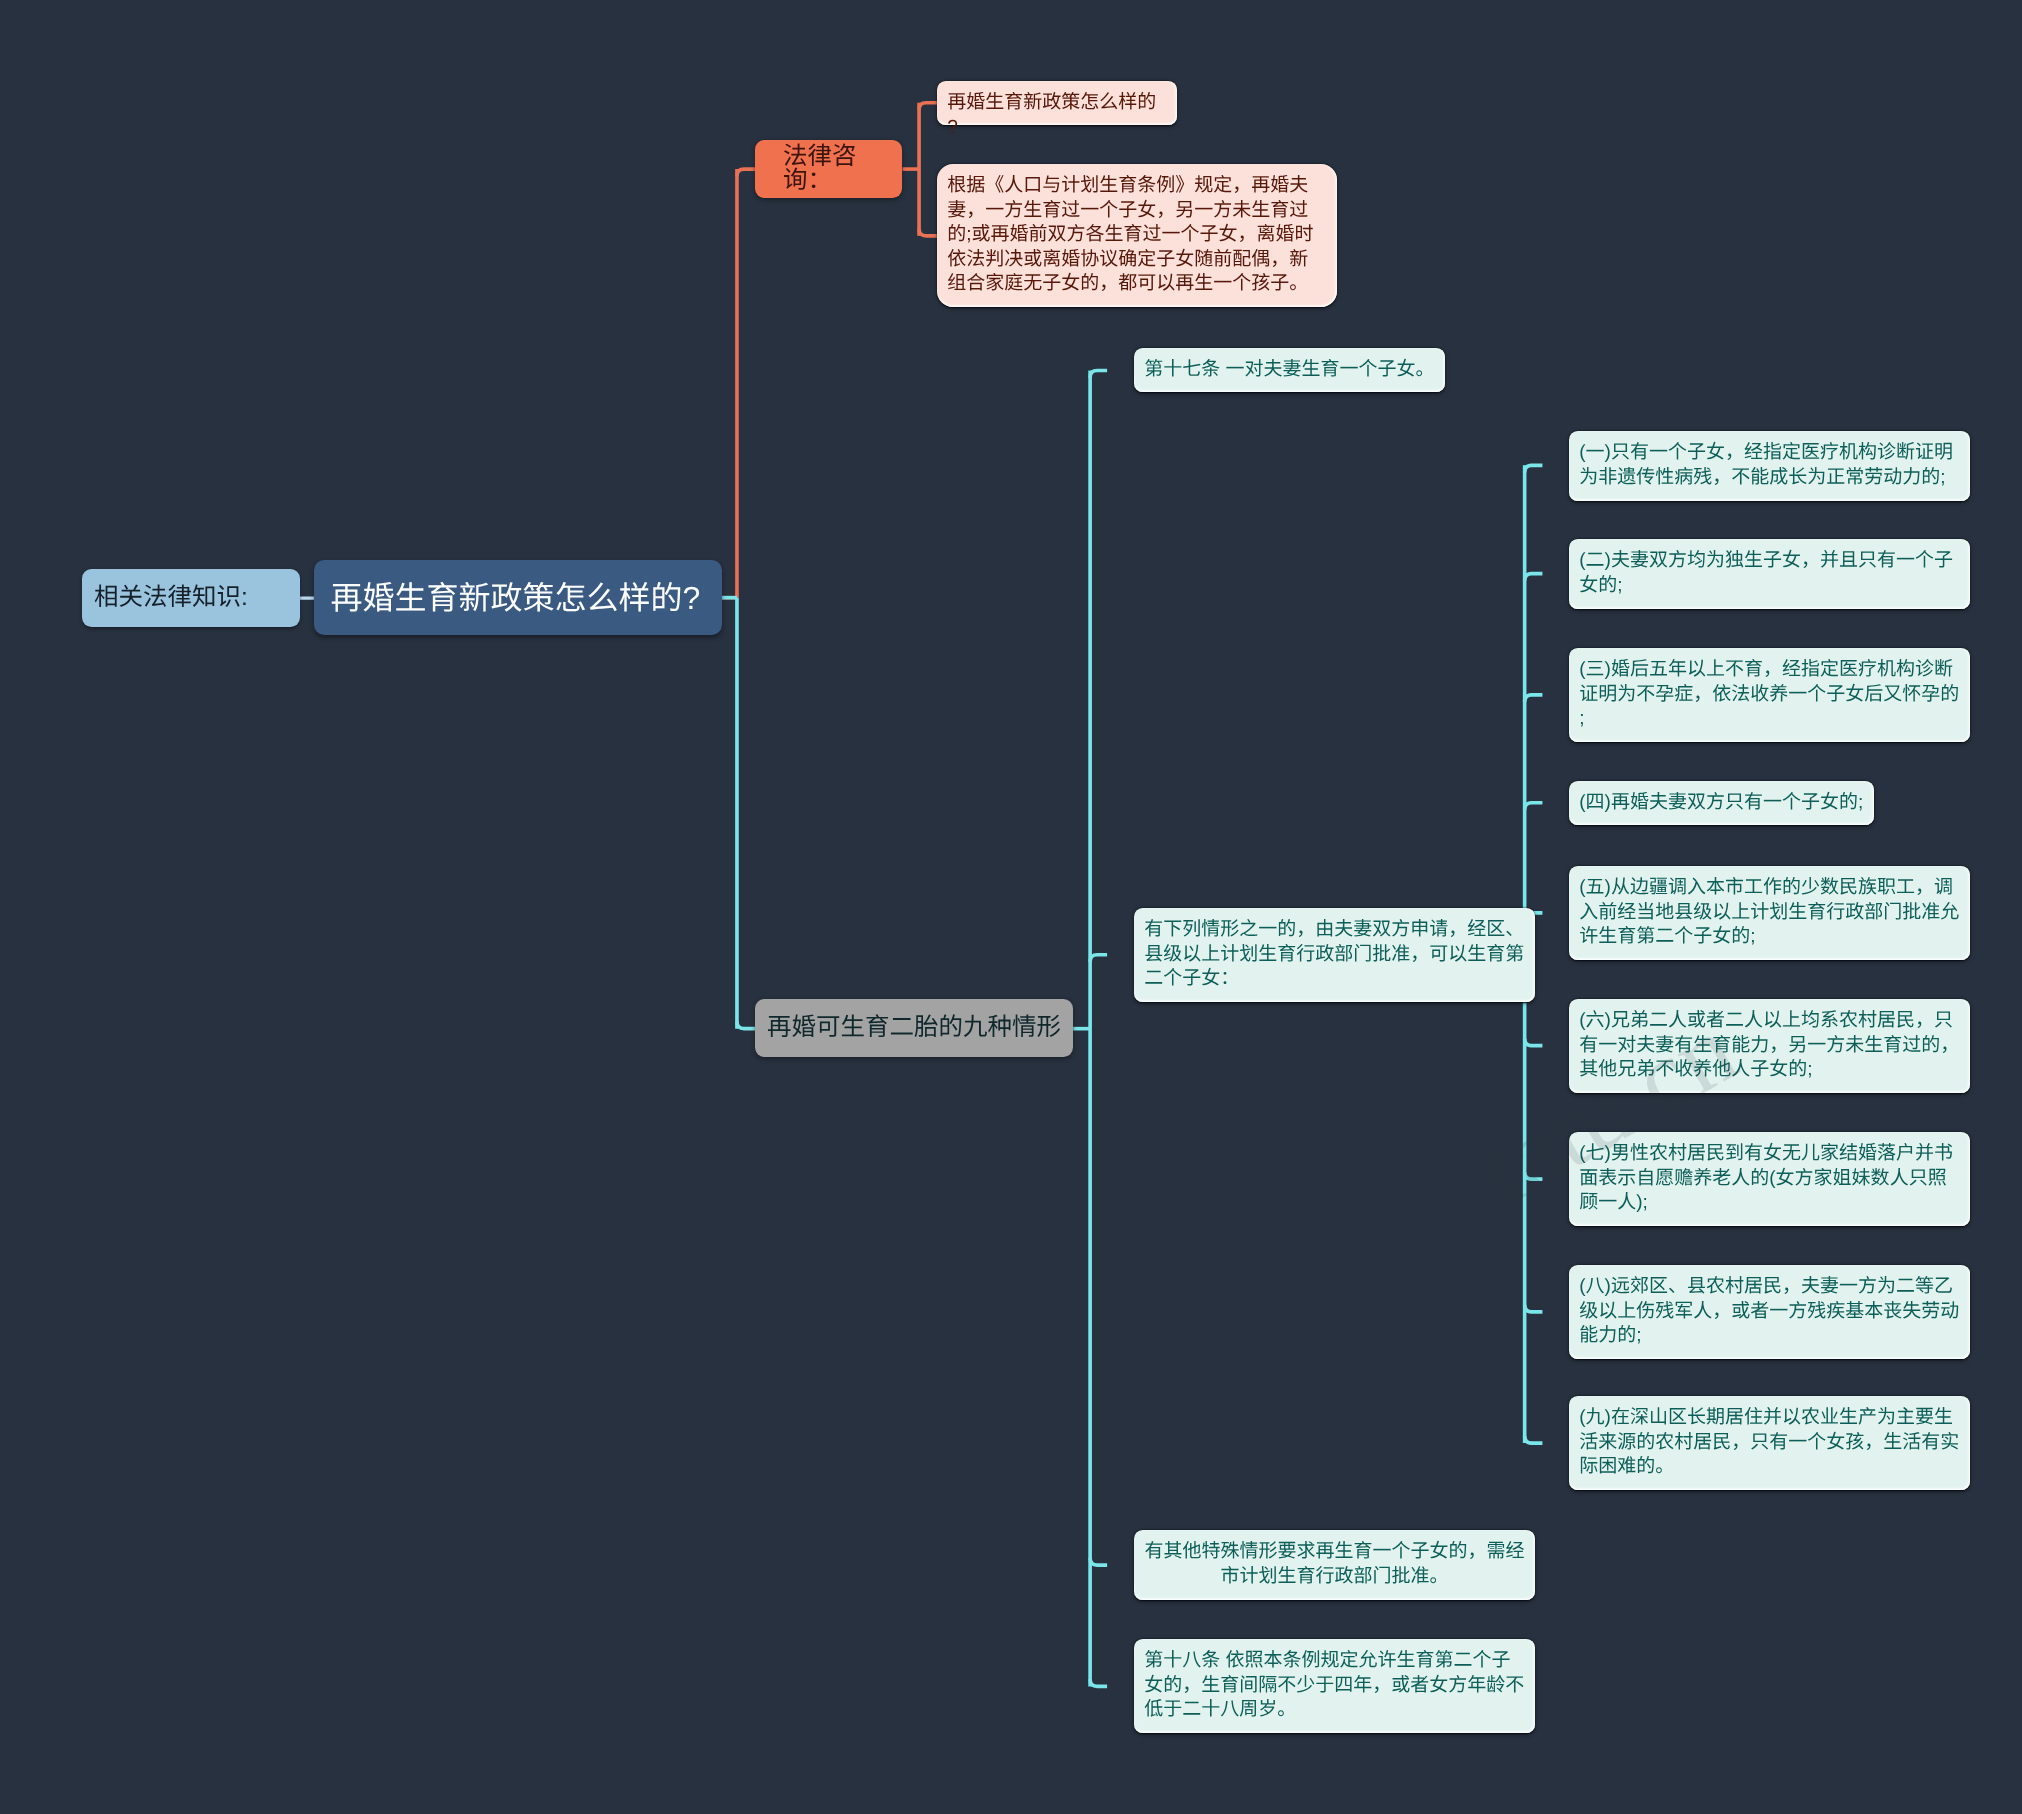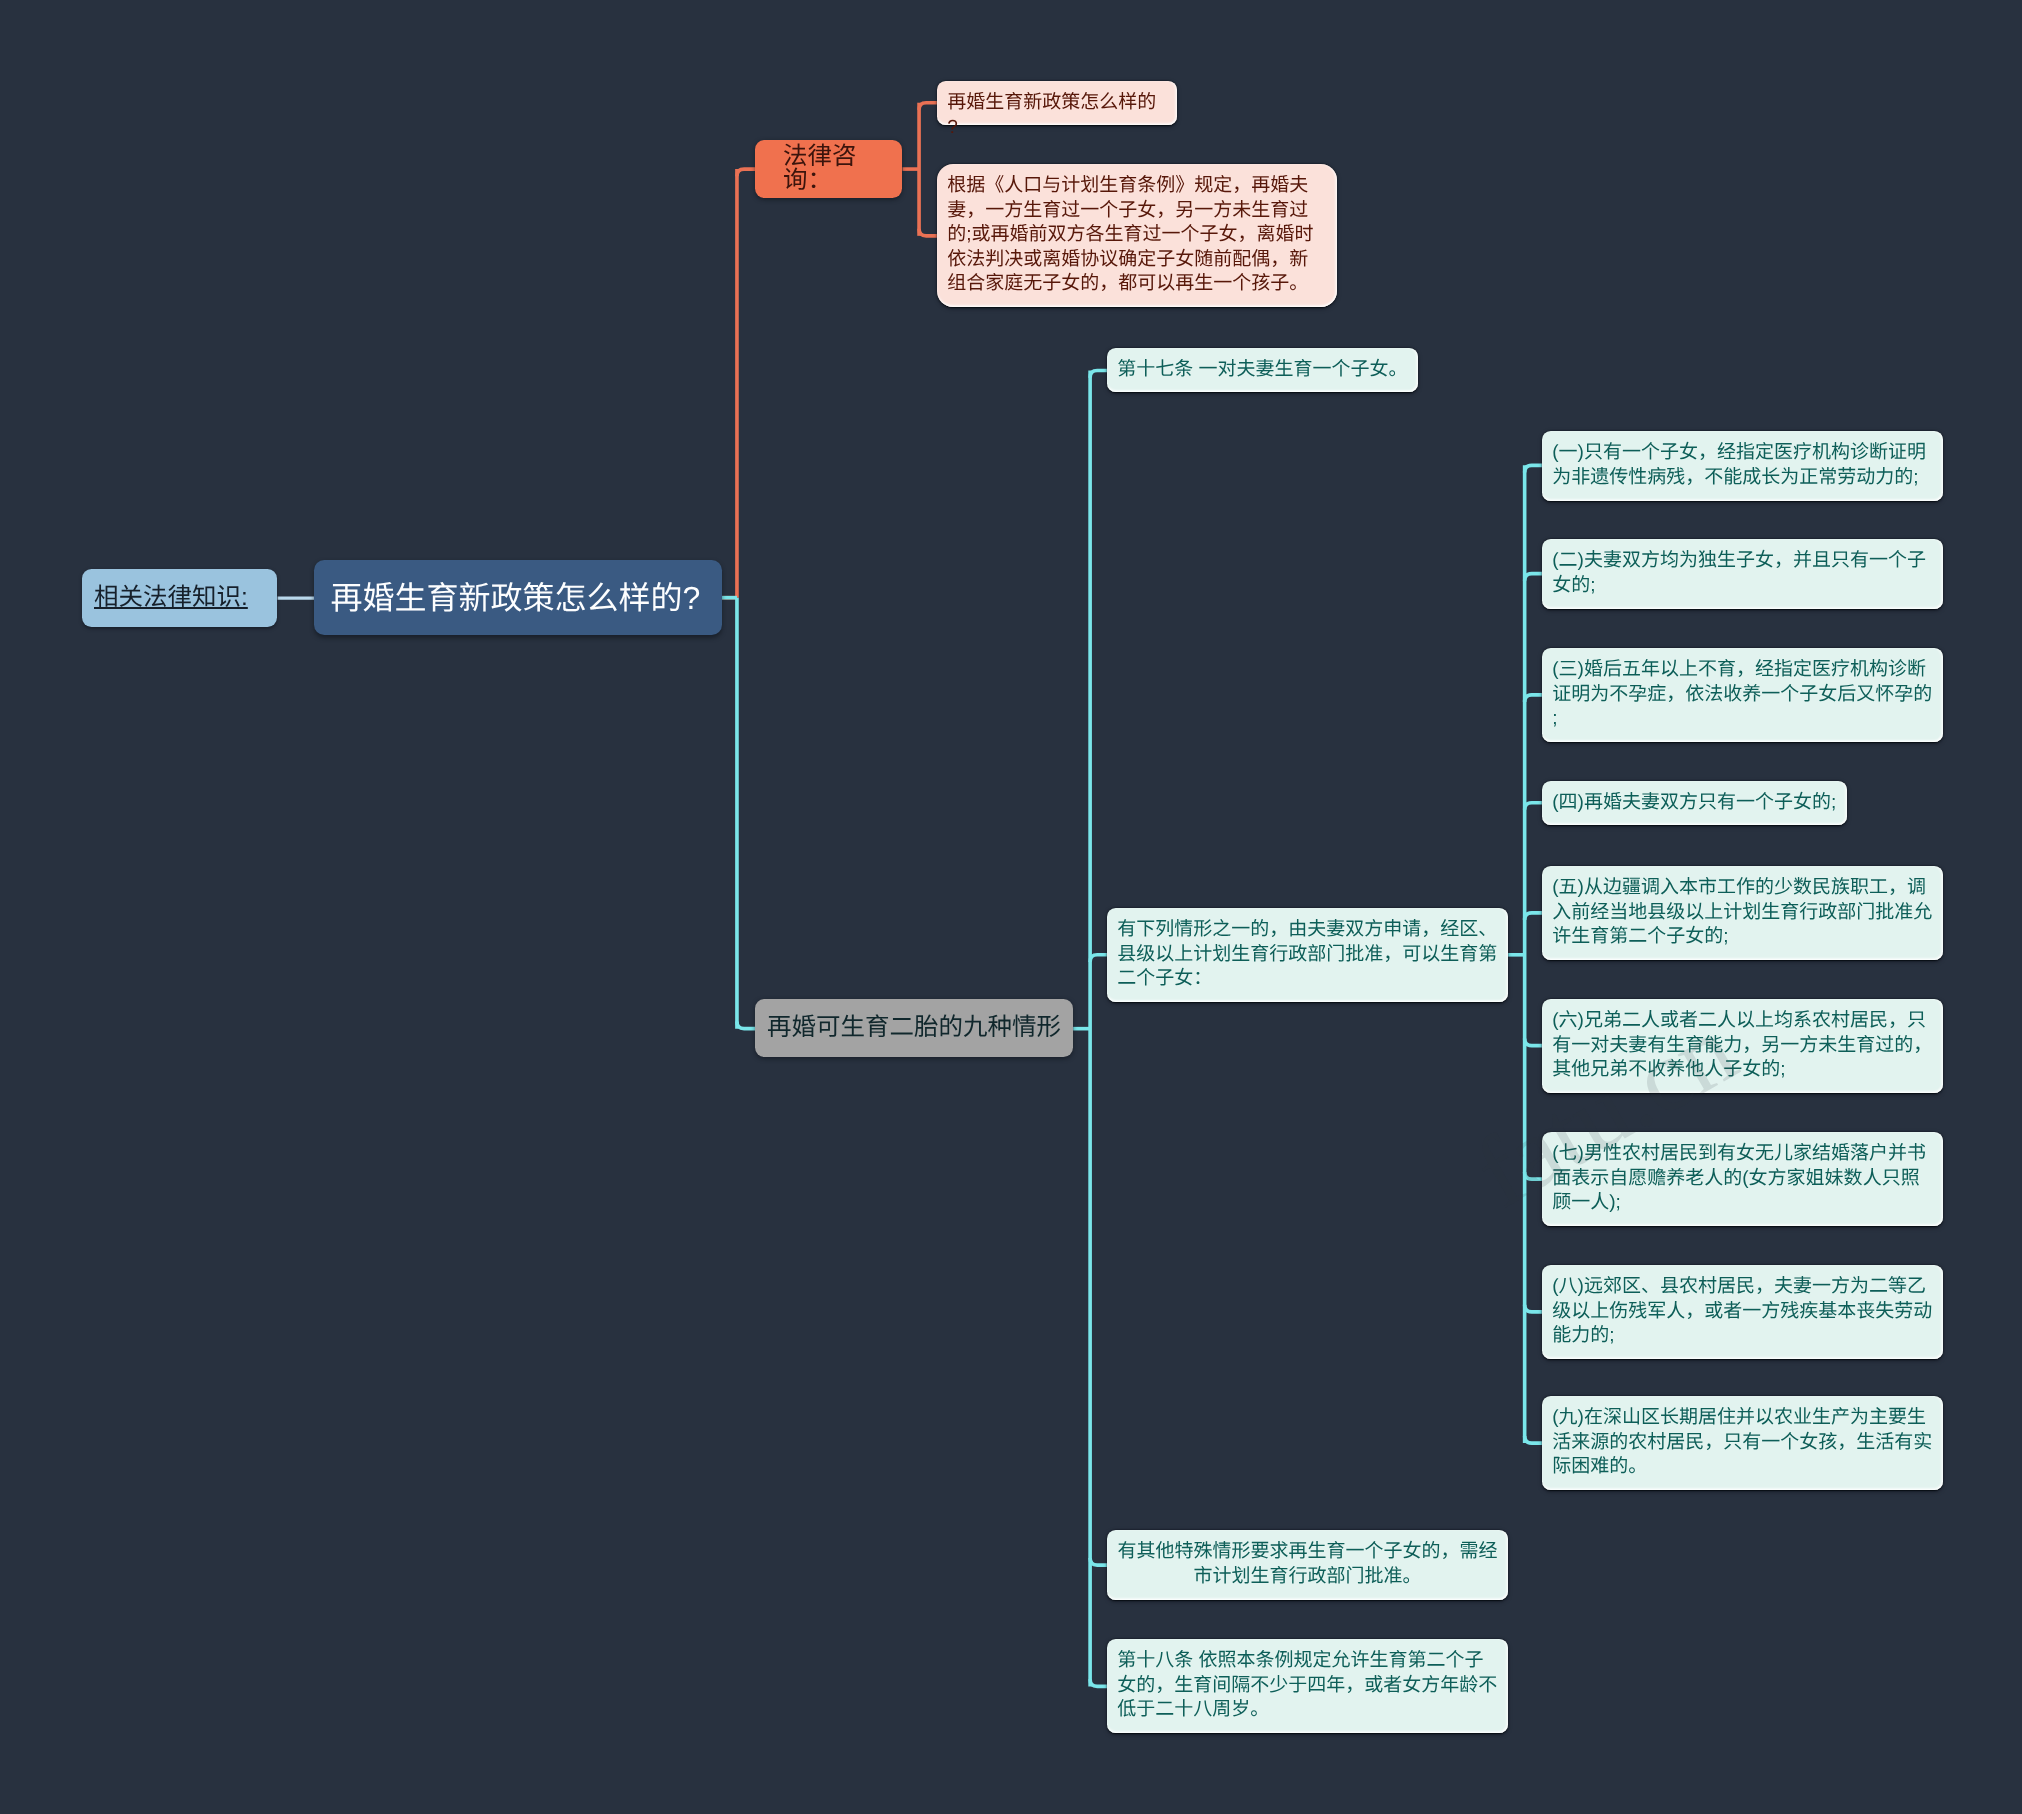--- a/index.html
+++ b/index.html
@@ -37,21 +37,21 @@
              color:rgba(45,52,62,.13);white-space:nowrap;
              transform:rotate(-30deg);transform-origin:0 50%;
 }
   .leaf-o{background:#fbe1da;color:#571709;
           box-shadow:0 0.8px 1.6px rgba(5,10,16,.95),0 1.6px 4.7px rgba(5,10,16,.35),
                      inset 0 -2.4px 2.4px -0.8px rgba(255,255,255,.95),
                      inset -2.4px 0 2.4px -0.8px rgba(255,255,255,.75);}
   .leaf-t{background:#e2f3ef;color:#0d5e58;
           box-shadow:0 0.8px 1.6px rgba(5,10,16,.95),0 1.6px 4.7px rgba(5,10,16,.35),
                      inset 0 -2.4px 2.4px -0.8px rgba(255,255,255,.95),
-                     inset -2.4px 0 2.4px -0.8px rgba(255,255,255,.75);}
+                     inset -2.4px 0 2.4px -0.8px rgba(255,255,255,.75);margin-left:27px;}
 </style>
 </head>
 <body>
 
 <div id="stage">
 
   <svg id="links" viewBox="0 0 2560 2296" xmlns="http://www.w3.org/2000/svg">
       <path d="M351 757 H398" fill="none" stroke="#b9d8ec" stroke-width="4.2" stroke-linecap="butt"></path>
       <path d="M913 756.5 H932.5" fill="none" stroke="#ea7154" stroke-width="4.6" stroke-linecap="butt"></path>
       <path d="M932.5 214 V756.5" fill="none" stroke="#ea7154" stroke-width="4.6" stroke-linecap="butt"></path>
@@ -79,21 +79,21 @@
       <path d="M1929.5 1314.5 Q1929.5 1323.5 1938.5 1323.5 H1952" fill="none" stroke="#7ae6ea" stroke-width="4.6" stroke-linecap="butt"></path>
       <path d="M1929.5 1483.5 Q1929.5 1492.5 1938.5 1492.5 H1952" fill="none" stroke="#7ae6ea" stroke-width="4.6" stroke-linecap="butt"></path>
       <path d="M1929.5 1651.5 Q1929.5 1660.5 1938.5 1660.5 H1952" fill="none" stroke="#7ae6ea" stroke-width="4.6" stroke-linecap="butt"></path>
       <path d="M1929.5 1817.5 Q1929.5 1826.5 1938.5 1826.5 H1952" fill="none" stroke="#7ae6ea" stroke-width="4.6" stroke-linecap="butt"></path>
     </svg>
 
   <div id="watermark">
     <span>fatu.cn</span>
   </div>
 
-  <div class="node n-root" style="left:82px;top:569px;width:195px;height:58px;text-decoration:underline;">
+  <div class="node n-root" style="left:82px;top:569px;width:218px;height:58px;">
     <span>相关法律知识:</span>
   </div>
 
   <div class="node n-title" style="left:314px;top:560px;width:408px;height:75px;">
     <span>再婚生育新政策怎么样的?</span>
   </div>
 
   <div class="node n-b1" style="left:755px;top:140px;width:147px;height:58px;padding-left:28px;">
     <span>法律咨询：</span>
   </div>

